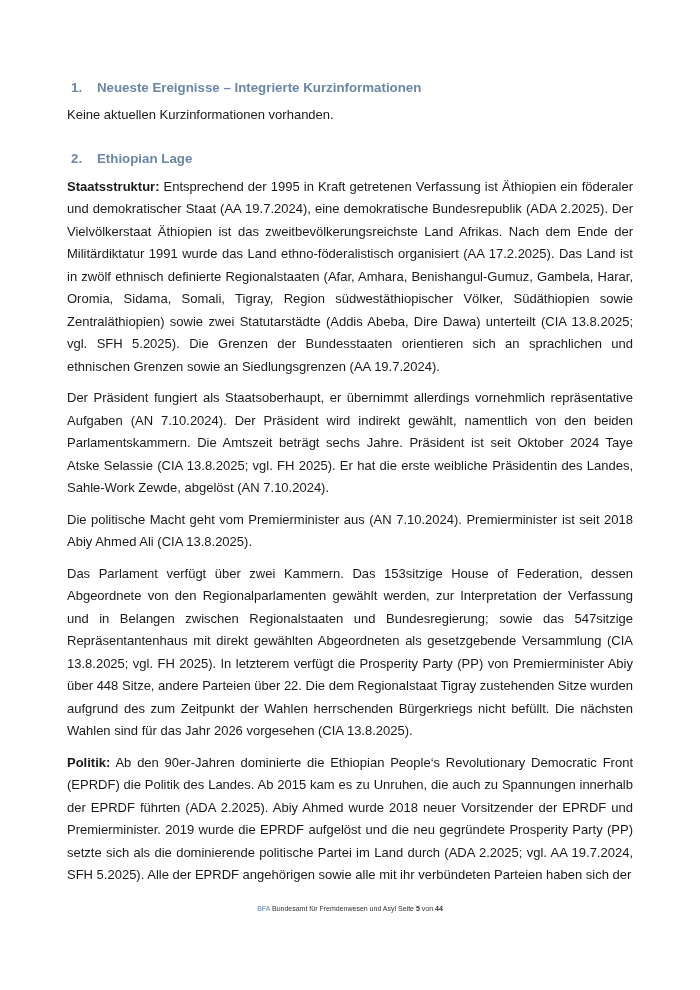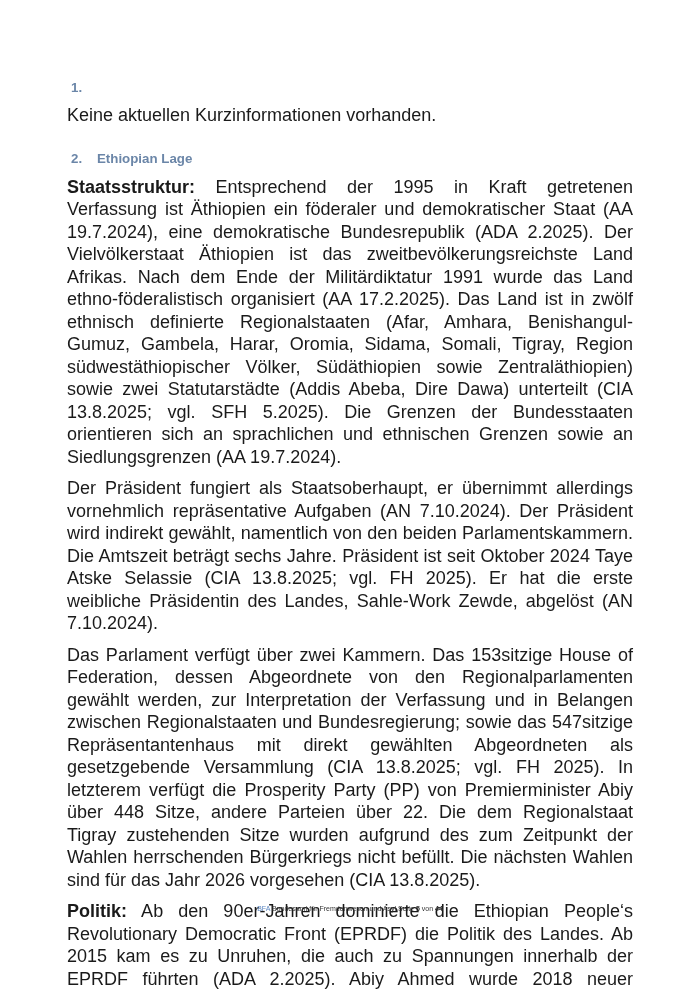--- a/index.html
+++ b/index.html
@@ -3,45 +3,47 @@
   <meta charset="utf-8">
   <style>
     html, body { margin: 0; padding: 0; background: #ffffff; }
     body { width: 700px; height: 990px; position: relative; overflow: hidden;
            font-family: "Liberation Sans", sans-serif; color: #1a1a1a; }
     .page { position: absolute; left: 67px; top: 76px; width: 566px; }
     .heading { font-weight: bold; color: #6b86a8; font-size: 13.3px; display: flex; margin: 0; }
     .heading .num { width: 30px; padding-left: 4px; box-sizing: border-box; }
     .h1 { margin-top: 0; height: 24px; line-height: 24px; }
     .h2 { margin-top: 0; height: 24px; line-height: 24px; }
-    p { margin: 0; font-size: 18px; line-height: 22.5px; text-align: justify; }
+    p { margin: 0; font-size: 13px; line-height: 22.5px; text-align: justify; }
     .intro { margin-top: 4px; margin-bottom: 20px; }
     .para { margin-top: 9px; }
     .para.first { margin-top: 5px; }
     b { font-weight: bold; }
     .footer { position: absolute; top: 905px; left: 0; width: 700px; text-align: center;
               font-size: 7px; color: #333; }
     .footer .brand { color: #5b86c0; }
     .footer b { font-weight: bold; }
   </style>
 </head>
 <body>
 
 <div class="page">
   <h2 class="heading h1">
     <span class="num">1.</span>
+    <span>Neueste Ereignisse – Integrierte Kurzinformationen</span>
   </h2>
   <p class="intro">Keine aktuellen Kurzinformationen vorhanden.</p>
 
   <h2 class="heading h2">
     <span class="num">2.</span>
     <span>Ethiopian Lage</span>
   </h2>
 
   <p class="para first"><b>Staatsstruktur:</b><span> Entsprechend der 1995 in Kraft getretenen Verfassung ist Äthiopien ein föderaler und demokratischer Staat (AA 19.7.2024), eine demokratische Bundesrepublik (ADA 2.2025). Der Vielvölkerstaat Äthiopien ist das zweitbevölkerungsreichste Land Afrikas. Nach dem Ende der Militärdiktatur 1991 wurde das Land ethno-föderalistisch organisiert (AA 17.2.2025). Das Land ist in zwölf ethnisch definierte Regionalstaaten (Afar, Amhara, Benishangul-Gumuz, Gambela, Harar, Oromia, Sidama, Somali, Tigray, Region südwestäthiopischer Völker, Südäthiopien sowie Zentraläthiopien) sowie zwei Statutarstädte (Addis Abeba, Dire Dawa) unterteilt (CIA 13.8.2025; vgl. SFH 5.2025). Die Grenzen der Bundesstaaten orientieren sich an sprachlichen und ethnischen Grenzen sowie an Siedlungsgrenzen (AA 19.7.2024).</span></p>
   <p class="para"><span>Der Präsident fungiert als Staatsoberhaupt, er übernimmt allerdings vornehmlich repräsentative Aufgaben (AN 7.10.2024). Der Präsident wird indirekt gewählt, namentlich von den beiden Parlamentskammern. Die Amtszeit beträgt sechs Jahre. Präsident ist seit Oktober 2024 Taye Atske Selassie (CIA 13.8.2025; vgl. FH 2025). Er hat die erste weibliche Präsidentin des Landes, Sahle-Work Zewde, abgelöst (AN 7.10.2024).</span></p>
+  <p class="para"><span>Die politische Macht geht vom Premierminister aus (AN 7.10.2024). Premierminister ist seit 2018 Abiy Ahmed Ali (CIA 13.8.2025).</span></p>
   <p class="para"><span>Das Parlament verfügt über zwei Kammern. Das 153sitzige House of Federation, dessen Abgeordnete von den Regionalparlamenten gewählt werden, zur Interpretation der Verfassung und in Belangen zwischen Regionalstaaten und Bundesregierung; sowie das 547sitzige Repräsentantenhaus mit direkt gewählten Abgeordneten als gesetzgebende Versammlung (CIA 13.8.2025; vgl. FH 2025). In letzterem verfügt die Prosperity Party (PP) von Premierminister Abiy über 448 Sitze, andere Parteien über 22. Die dem Regionalstaat Tigray zustehenden Sitze wurden aufgrund des zum Zeitpunkt der Wahlen herrschenden Bürgerkriegs nicht befüllt. Die nächsten Wahlen sind für das Jahr 2026 vorgesehen (CIA 13.8.2025).</span></p>
   <p class="para"><b>Politik:</b><span> Ab den 90er-Jahren dominierte die Ethiopian People‘s Revolutionary Democratic Front (EPRDF) die Politik des Landes. Ab 2015 kam es zu Unruhen, die auch zu Spannungen innerhalb der EPRDF führten (ADA 2.2025). Abiy Ahmed wurde 2018 neuer Vorsitzender der EPRDF und Premierminister. 2019 wurde die EPRDF aufgelöst und die neu gegründete Prosperity Party (PP) setzte sich als die dominierende politische Partei im Land durch (ADA 2.2025; vgl. AA 19.7.2024, SFH 5.2025). Alle der EPRDF angehörigen sowie alle mit ihr verbündeten Parteien haben sich der</span></p>
 </div>
 
 <div class="footer">
   <span class="brand">BFA</span><span> Bundesamt für Fremdenwesen und Asyl Seite </span><b>5</b><span> von </span><b>44</b>
 </div>
 
 </body></html>

